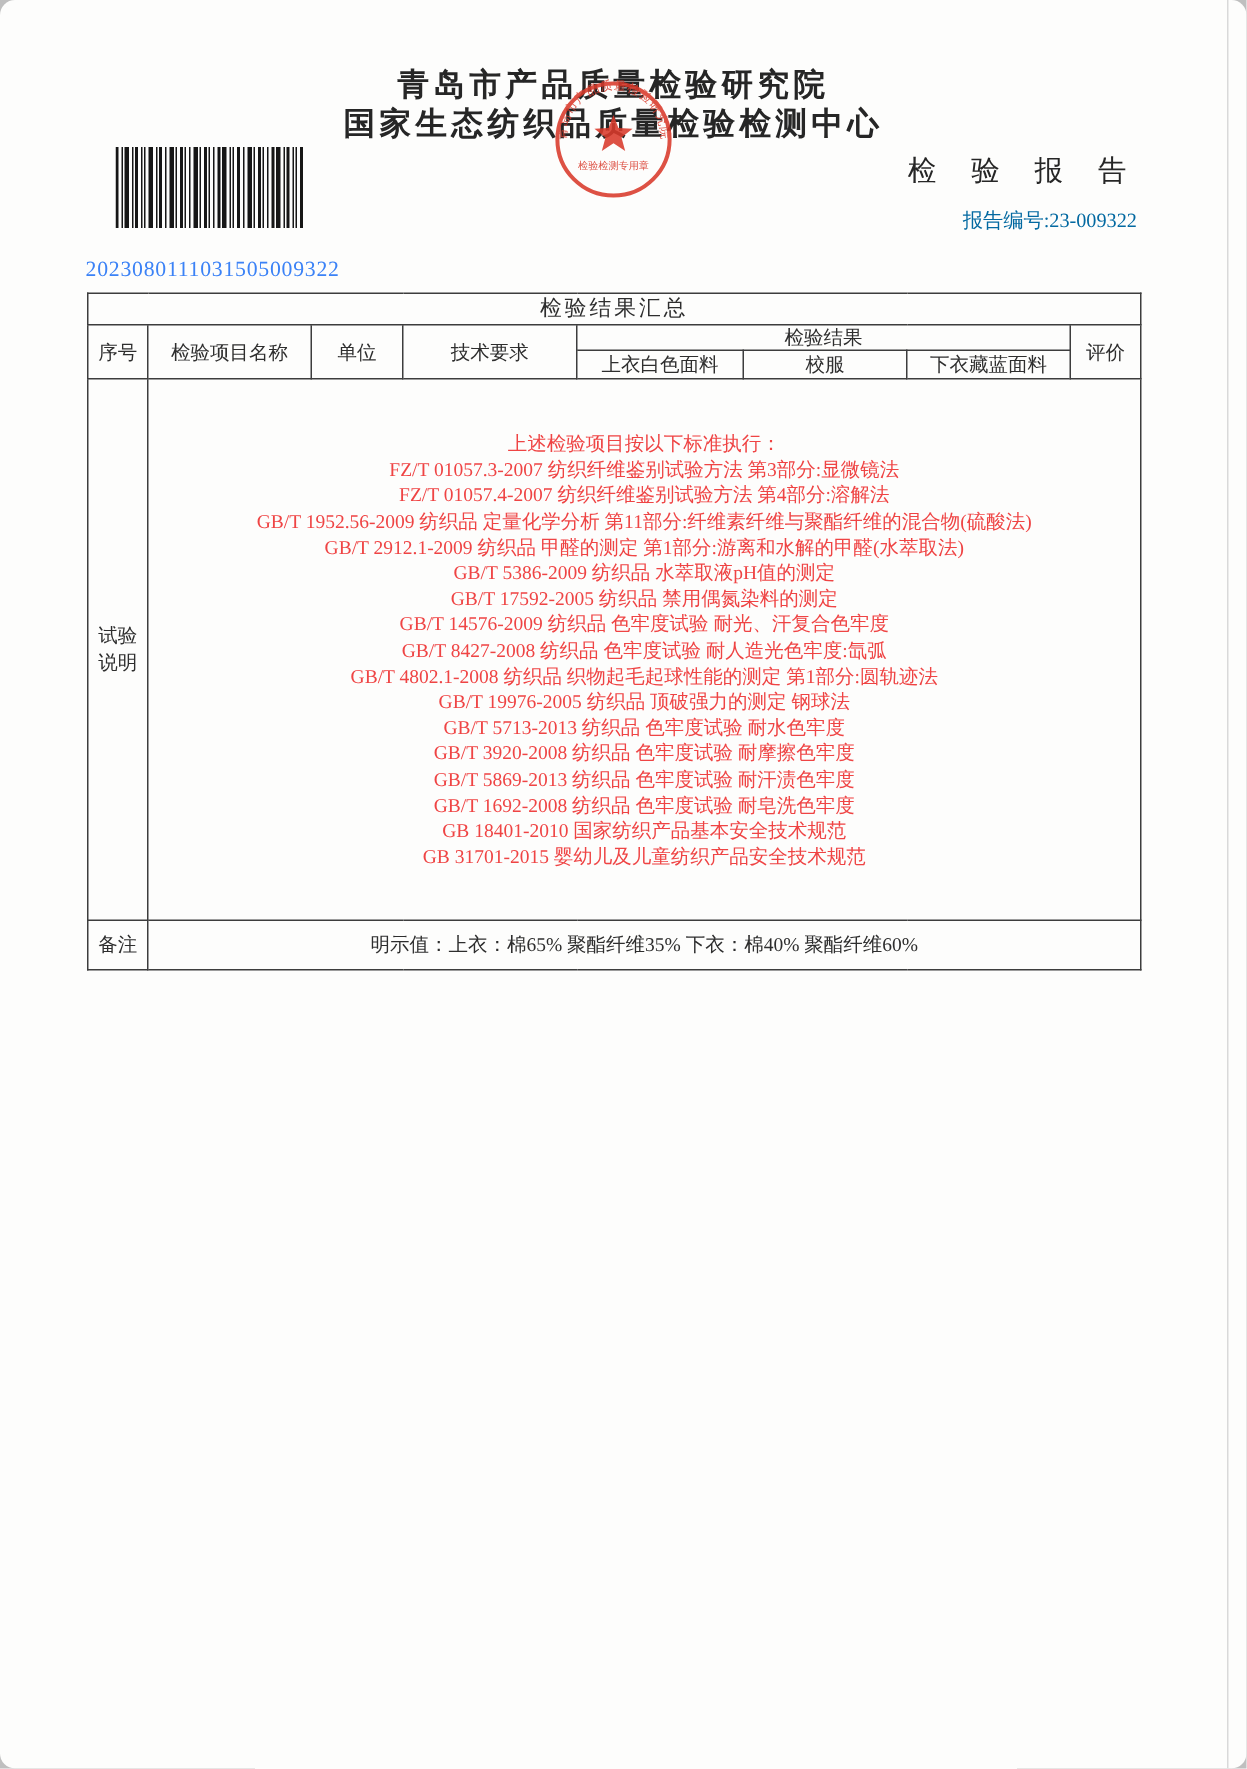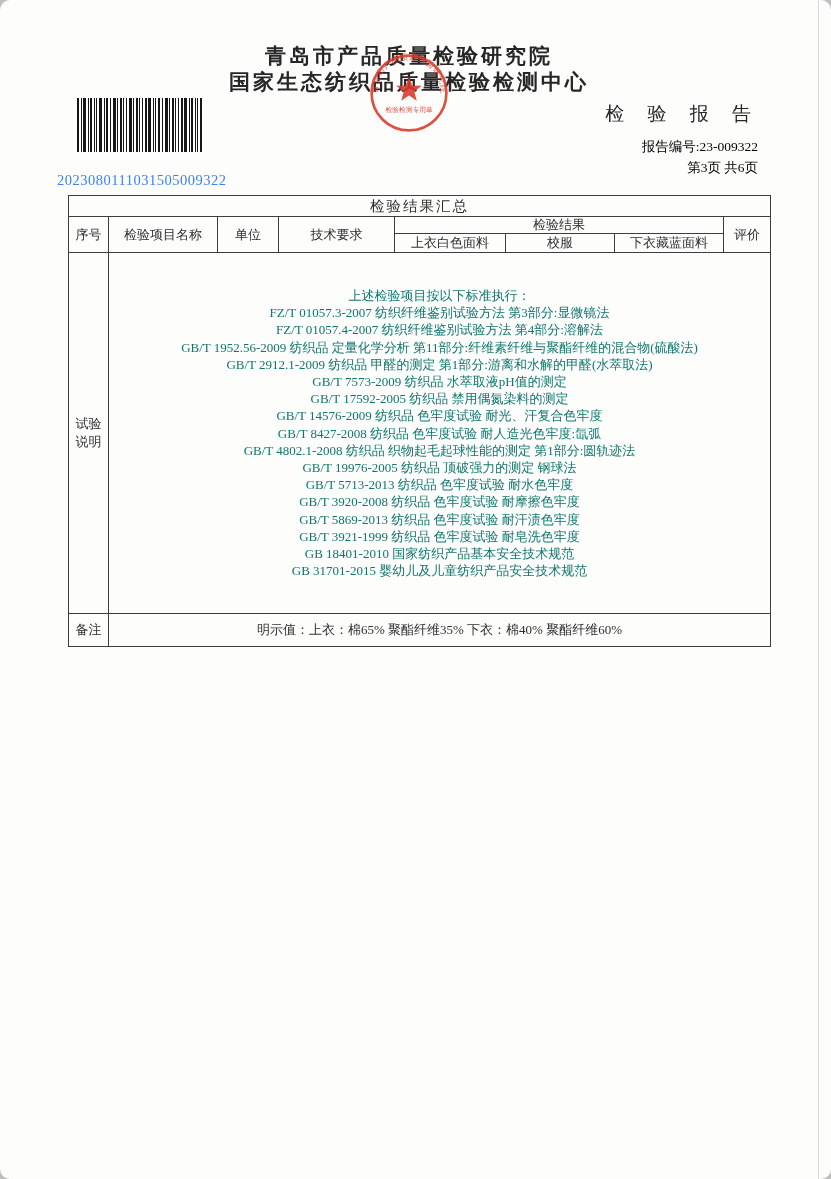--- a/index.html
+++ b/index.html
@@ -83,27 +83,27 @@
 
   
   .report-meta {
     position: absolute;
     top: 136px;
     left: 458px;
     width: 300px;
     text-align: right;
     font-size: 13.5px;
     line-height: 21px;
-    color: #000000;
+    color: #0369a1;
   }
 
   
   table.results {
     position: absolute;
-    left: 68px;
+    left: 58px;
     top: 195px;
     width: 702px;
     border-collapse: collapse;
     table-layout: fixed;
     font-size: 13px;
     color: #2e2e2e;
   }
   table.results td, table.results th {
     border: 1.5px solid #3d3d3d;
     font-weight: normal;
@@ -118,21 +118,21 @@
   td.note-cell {
     height: 361px;
     text-align: left;
     vertical-align: top;
     padding: 3px 4px 0 5px;
   }
   .note-line {
     font-size: 13px;
     line-height: 17.2px;
     white-space: nowrap;
-    color: #0f766e;
+    color: #ef4444;
   }
   .note-label span {
     display: inline-block;
     width: 2em;
     line-height: 1.4;
   }
   td.remark-cell {
     height: 33px;
     text-align: left;
     padding-left: 7px;
@@ -201,21 +201,20 @@
         <rect x="114" y="0" width="2" height="54"></rect>
       <rect x="118" y="0" width="1" height="54"></rect>
         <rect x="120" y="0" width="1" height="54"></rect>
       <rect x="123" y="0" width="2" height="54"></rect>
     </g>
   </svg>
   <div class="barcode-number">2023080111031505009322</div>
 
   <div class="report-meta">
     <div>报告编号:23-009322</div>
-    <div>第3页 共6页</div>
   </div>
 
   <table class="results">
     <colgroup>
       <col style="width:40px">
         <col style="width:109px">
         <col style="width:61px">
         <col style="width:116px">
       <col style="width:111px">
         <col style="width:109px">
@@ -242,30 +241,30 @@
       <tr>
         <td class="note-label">
           <span>试验说明</span>
         </td>
         <td class="note-cell" colspan="7">
           <div class="note-line">上述检验项目按以下标准执行：</div>
           <div class="note-line">FZ/T 01057.3-2007 纺织纤维鉴别试验方法 第3部分:显微镜法</div>
           <div class="note-line">FZ/T 01057.4-2007 纺织纤维鉴别试验方法 第4部分:溶解法</div>
           <div class="note-line">GB/T 1952.56-2009 纺织品 定量化学分析 第11部分:纤维素纤维与聚酯纤维的混合物(硫酸法)</div>
           <div class="note-line">GB/T 2912.1-2009 纺织品 甲醛的测定 第1部分:游离和水解的甲醛(水萃取法)</div>
-          <div class="note-line">GB/T 7573-2009 纺织品 水萃取液pH值的测定</div>
+          <div class="note-line">GB/T 5386-2009 纺织品 水萃取液pH值的测定</div>
           <div class="note-line">GB/T 17592-2005 纺织品 禁用偶氮染料的测定</div>
           <div class="note-line">GB/T 14576-2009 纺织品 色牢度试验 耐光、汗复合色牢度</div>
           <div class="note-line">GB/T 8427-2008 纺织品 色牢度试验 耐人造光色牢度:氙弧</div>
           <div class="note-line">GB/T 4802.1-2008 纺织品 织物起毛起球性能的测定 第1部分:圆轨迹法</div>
           <div class="note-line">GB/T 19976-2005 纺织品 顶破强力的测定 钢球法</div>
           <div class="note-line">GB/T 5713-2013 纺织品 色牢度试验 耐水色牢度</div>
           <div class="note-line">GB/T 3920-2008 纺织品 色牢度试验 耐摩擦色牢度</div>
           <div class="note-line">GB/T 5869-2013 纺织品 色牢度试验 耐汗渍色牢度</div>
-          <div class="note-line">GB/T 3921-1999 纺织品 色牢度试验 耐皂洗色牢度</div>
+          <div class="note-line">GB/T 1692-2008 纺织品 色牢度试验 耐皂洗色牢度</div>
           <div class="note-line">GB 18401-2010 国家纺织产品基本安全技术规范</div>
           <div class="note-line">GB 31701-2015 婴幼儿及儿童纺织产品安全技术规范</div>
         </td>
       </tr>
       <tr>
         <td class="remark-label">备注</td>
         <td class="remark-cell" colspan="7">明示值：上衣：棉65% 聚酯纤维35% 下衣：棉40% 聚酯纤维60%</td>
       </tr>
     </tbody>
   </table>

